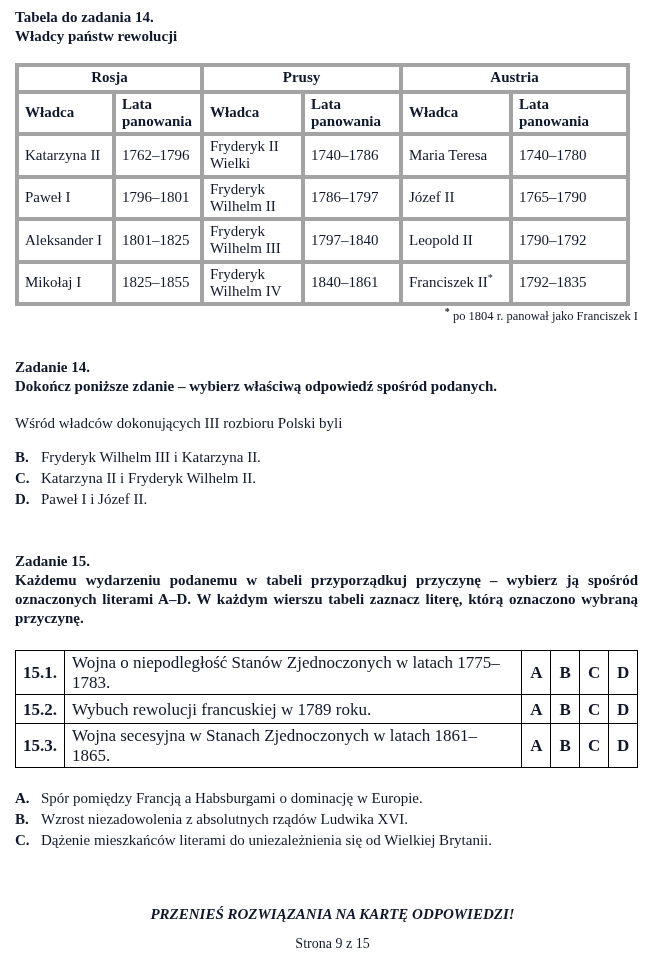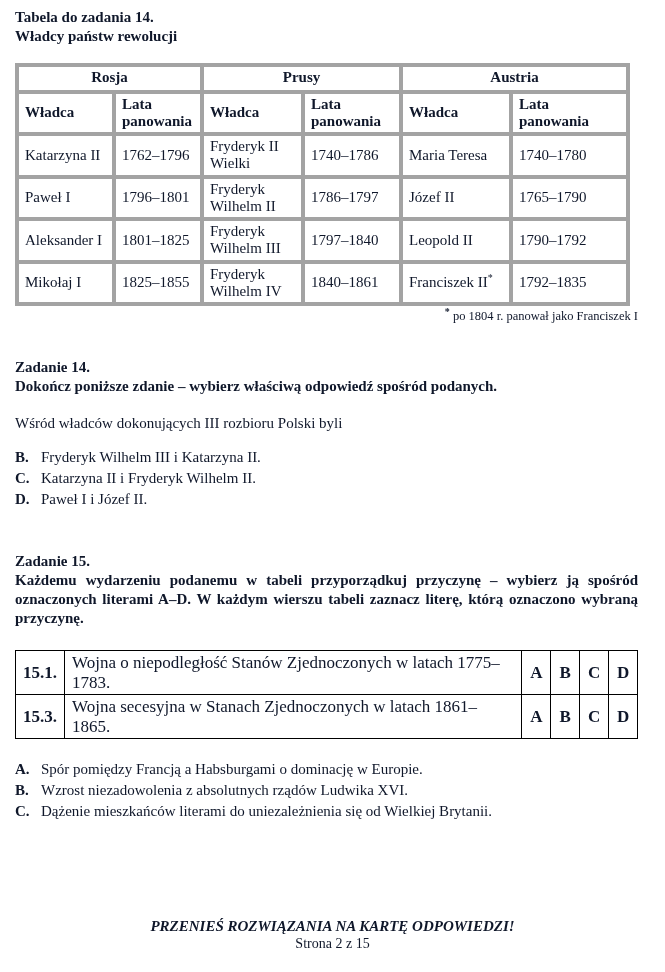--- a/index.html
+++ b/index.html
@@ -60,21 +60,21 @@
     vertical-align: middle;
     line-height: 1.15;
     margin-top: 36px;
   }
   table.matching td.num { font-weight: bold; }
   table.matching td.choice { font-weight: bold; text-align: center; padding: 2px 2px; }
   .causes { margin-top: 21px; }
 
   
   .footer-line { position: absolute; left: 0; right: 0; text-align: center; }
-  .transfer { bottom: 36px; font-weight: bold; font-style: italic; font-size: 15px; }
+  .transfer { bottom: 48px; font-weight: bold; font-style: italic; font-size: 15px; }
   .pagenum { bottom: 20px; font-size: 14px; }
 </style>
 </head>
 <body>
 
 <div class="page">
 
   <div class="caption">
     <div class="bold">Tabela do zadania 14.</div>
     <div class="bold">Władcy państw rewolucji</div>
@@ -175,20 +175,28 @@
       <tbody>
         <tr>
           <td class="num">15.1.</td>
           <td>Wojna o niepodległość Stanów Zjednoczonych w latach 1775–1783.</td>
           <td class="choice">A</td>
           <td class="choice">B</td>
           <td class="choice">C</td>
           <td class="choice">D</td>
         </tr>
         <tr>
+          <td class="num">15.2.</td>
+          <td>Wybuch rewolucji francuskiej w 1789 roku.</td>
+          <td class="choice">A</td>
+          <td class="choice">B</td>
+          <td class="choice">C</td>
+          <td class="choice">D</td>
+        </tr>
+        <tr>
           <td class="num">15.3.</td>
           <td>Wojna secesyjna w Stanach Zjednoczonych w latach 1861–1865.</td>
           <td class="choice">A</td>
           <td class="choice">B</td>
           <td class="choice">C</td>
           <td class="choice">D</td>
         </tr>
       </tbody>
     </table>
 
@@ -199,15 +207,15 @@
       <div class="option">
         <span class="letter">B.</span><span>Wzrost niezadowolenia z absolutnych rządów Ludwika XVI.</span>
       </div>
       <div class="option">
         <span class="letter">C.</span><span>Dążenie mieszkańców literami do uniezależnienia się od Wielkiej Brytanii.</span>
       </div>
     </div>
   </div>
 
   <div class="footer-line transfer">PRZENIEŚ ROZWIĄZANIA NA KARTĘ ODPOWIEDZI!</div>
-  <div class="footer-line pagenum">Strona 2 z 15</div>
+  <div class="footer-line pagenum">Strona 9 z 15</div>
 
 </div>
 
 </body></html>

